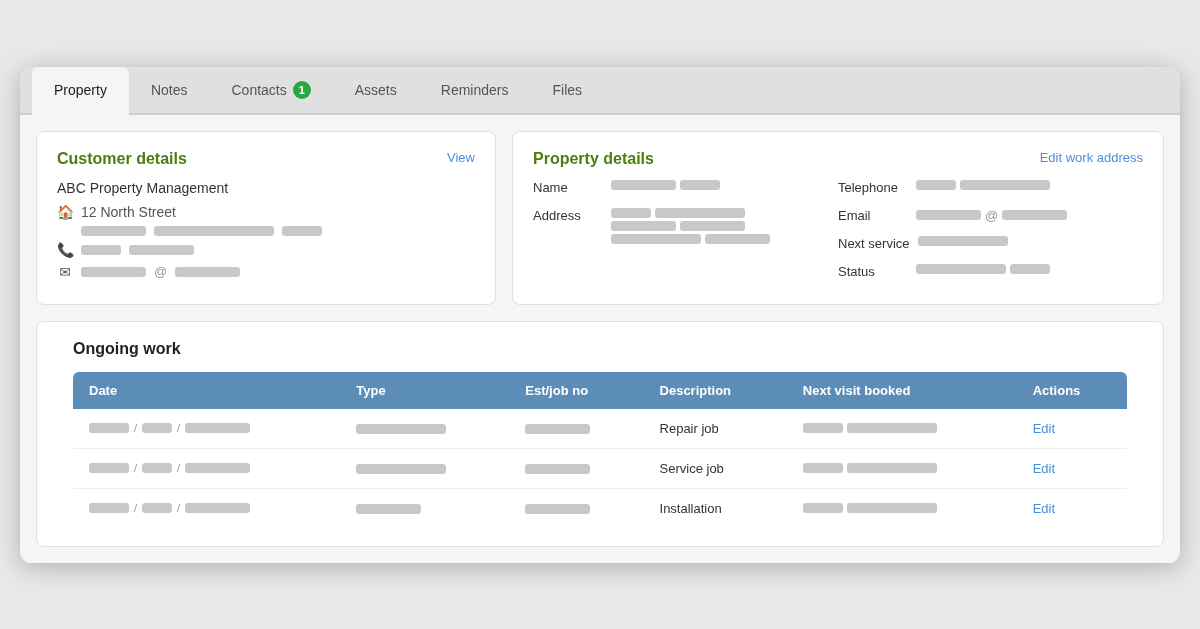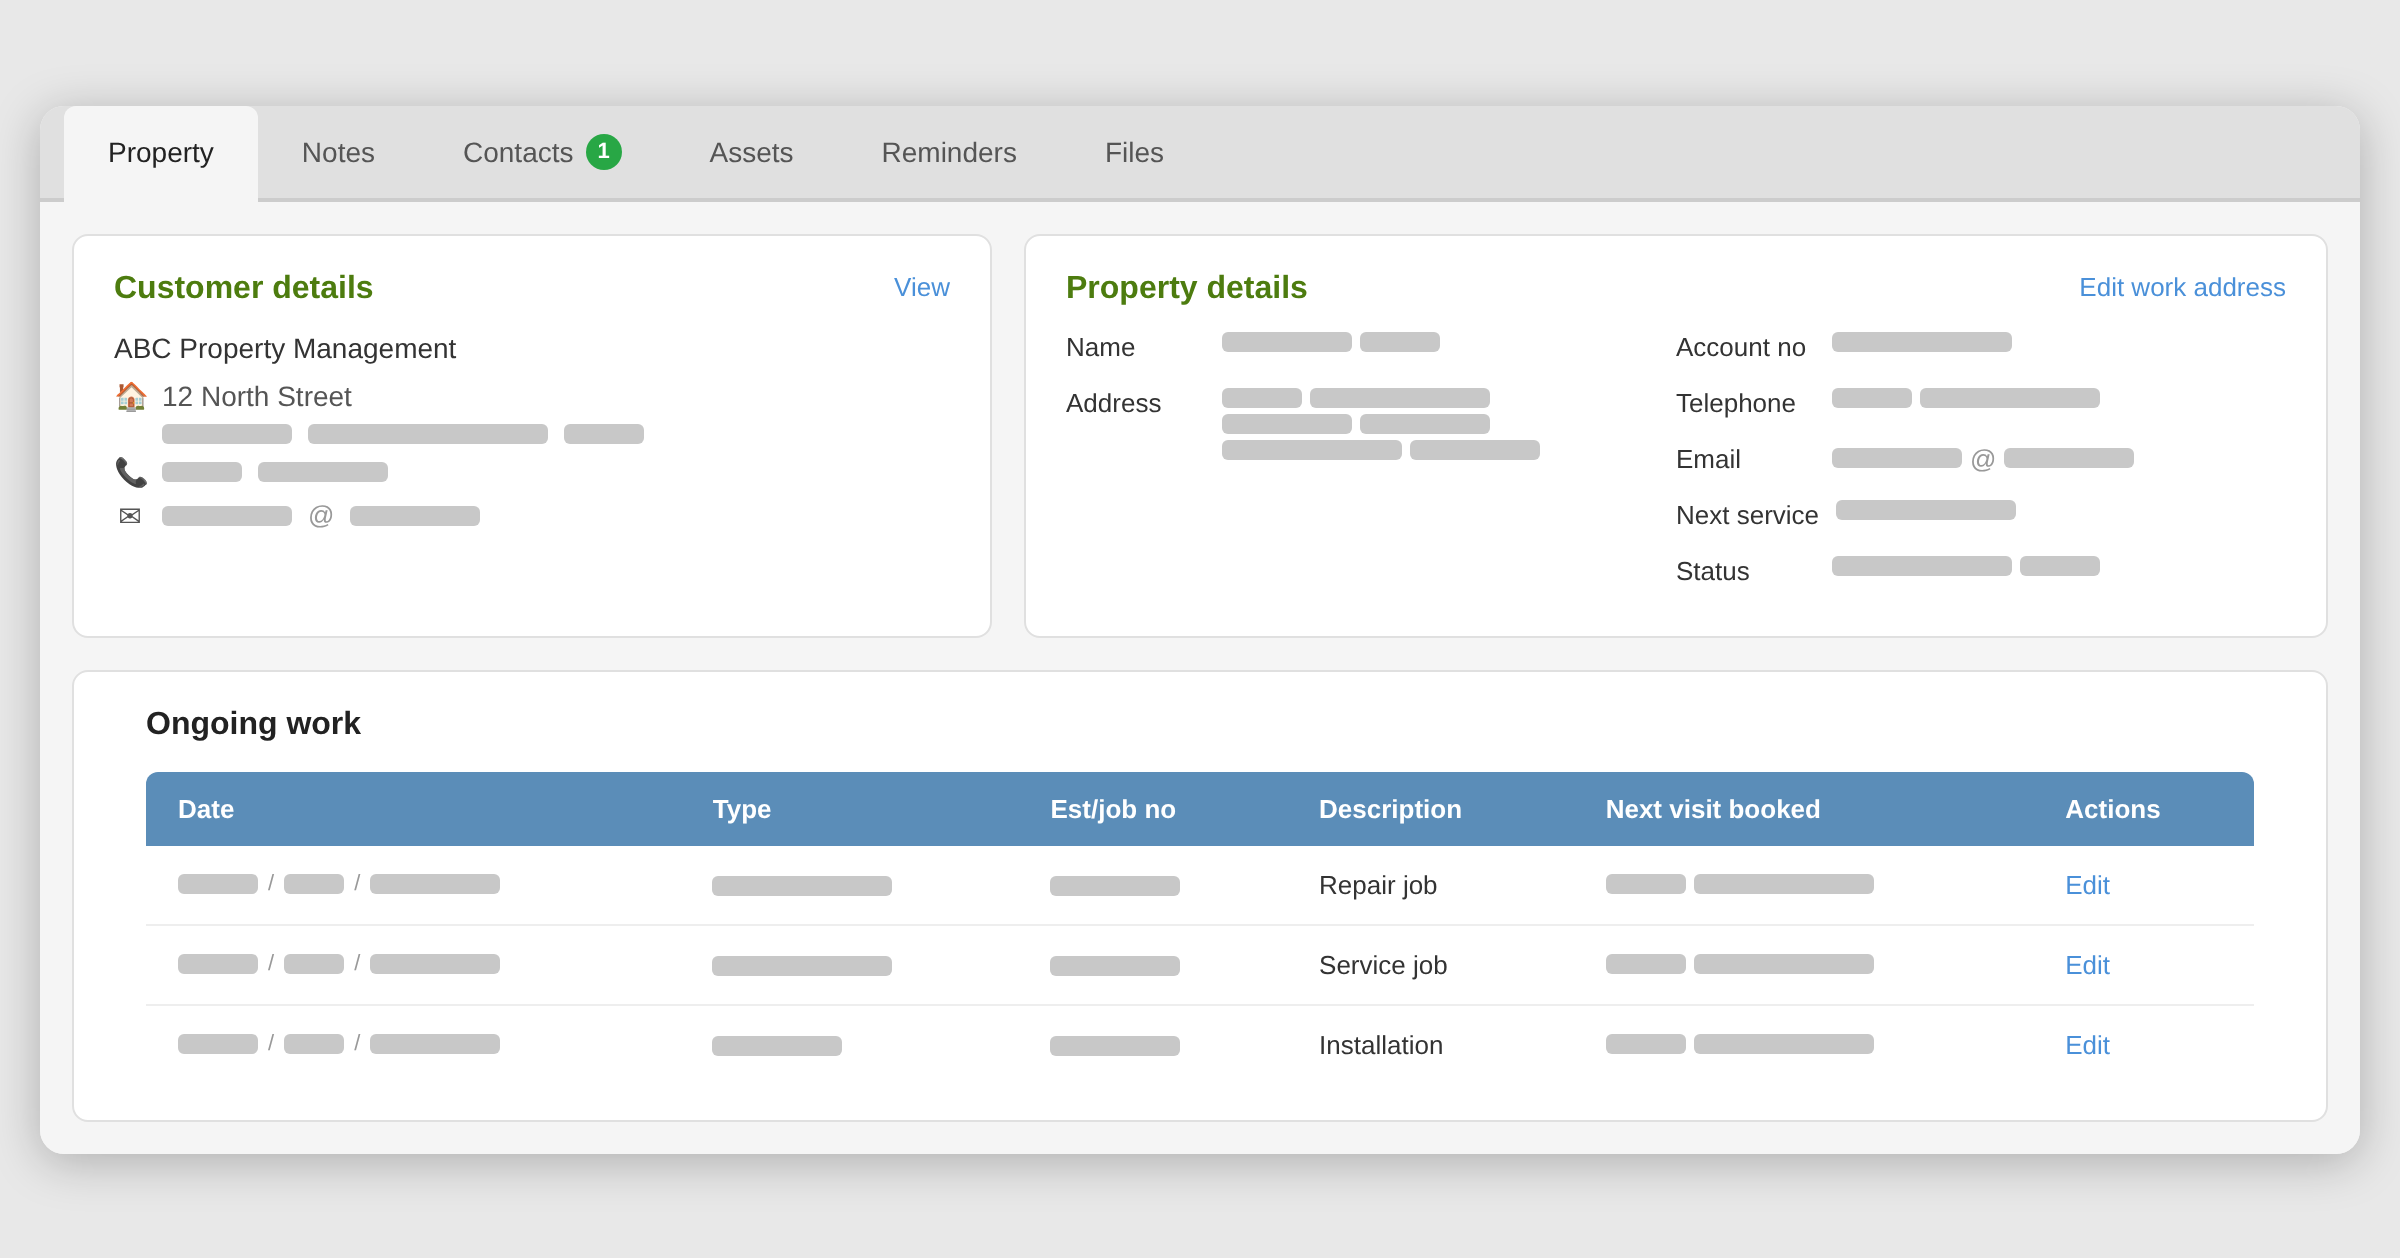--- a/index.html
+++ b/index.html
@@ -309,26 +309,20 @@
                 <div class="bars-inline">
                   <span class="bar bar-lg"></span>
                   <span class="bar bar-md"></span>
                 </div>
               </div>
             </div>
           </div>
 
           <div class="prop-col">
 
-            <div class="prop-row">
-              <span class="prop-label">Account no</span>
-              <div class="prop-value">
-                <span class="bar bar-lg"></span>
-              </div>
-            </div>
 
             <div class="prop-row">
               <span class="prop-label">Telephone</span>
               <div class="prop-value">
                 <span class="bar bar-sm"></span>
                 <span class="bar bar-lg"></span>
               </div>
             </div>
 
             <div class="prop-row">

